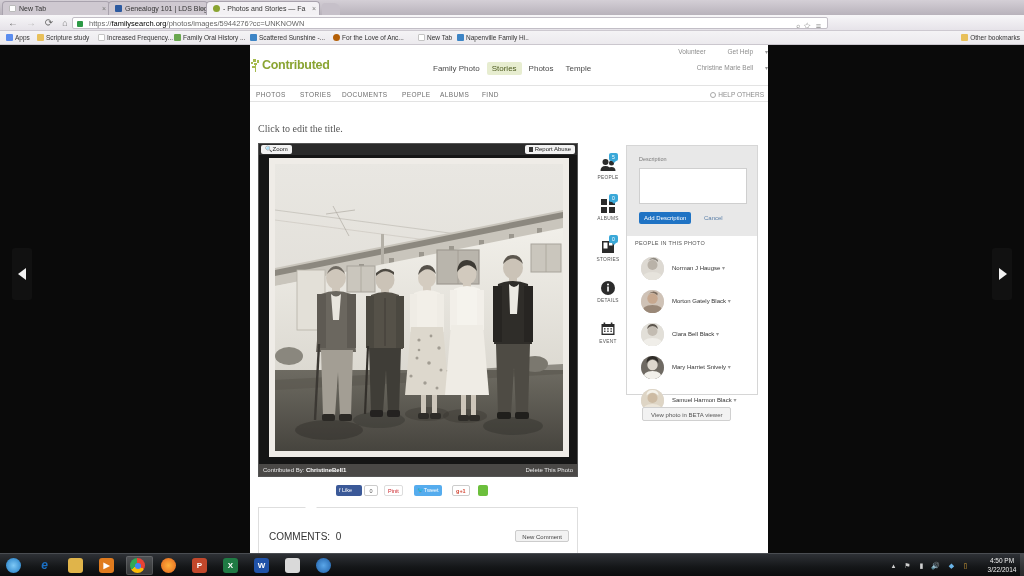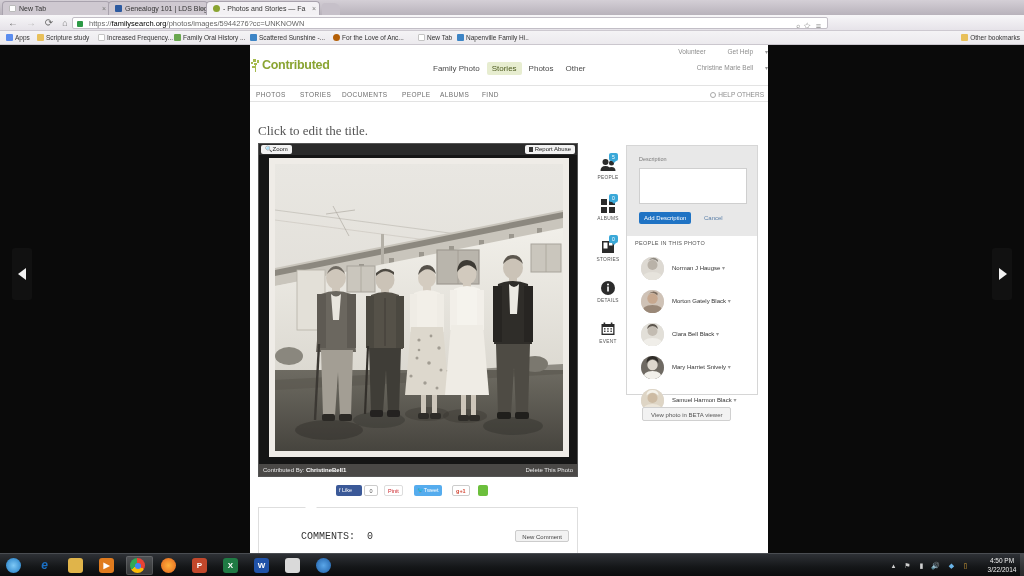--- a/index.html
+++ b/index.html
@@ -122,21 +122,21 @@
     letter-spacing: 0.4px;
   }
   .fs-help { position: absolute; right: 4px; top: 5px; font-size: 6.5px; color: #8d8d8d; }
   .fs-help .cog {
     display: inline-block; width: 6px; height: 6px; border-radius: 50%;
     border: 1.2px solid #a8a8a8; vertical-align: -1px; margin-right: 2px;
   }
 
   
   .edit-title {
-    position: absolute; left: 8px; top: 78px; font-size: 13px;
+    position: absolute; left: 8px; top: 78px; font-size: 10px;
     color: #555; font-family: "Liberation Serif", serif;
   }
 
   
   .photo-wrap {
     position: absolute; left: 8px; top: 98px; width: 320px; height: 334px;
     background: #151515; border: 1px solid #555;
   }
   .ph-bar {
     position: absolute; left: 0; top: 0; width: 100%; height: 11px;
@@ -189,22 +189,21 @@
     position: absolute; left: 8px; top: 462px; width: 320px; height: 46px;
     background: #fff; border: 1px solid #dedede; border-bottom: none;
   }
   .cm-arrow {
     position: absolute; left: 46px; top: -6px; width: 0; height: 0;
     border-left: 6px solid transparent; border-right: 6px solid transparent;
     border-bottom: 6px solid #fff;
   }
   .cm-title {
     position: absolute; left: 10px; top: 23px; font-size: 10px; color: #333;
-    font-family: Liberation Mono, monospace;
-    margin-left: 32px;
+    font-family: Liberation Sans, sans-serif;
   }
   .newcomment {
     position: absolute; right: 8px; top: 22px; height: 12px; padding: 0 6px;
     background: #f2f2f2; border: 1px solid #ccc; border-radius: 2px;
     font-size: 6px; line-height: 12px; color: #444;
   }
 
   
   .rail { position: absolute; left: 340px; top: 112px; width: 36px; }
   .rail-item { position: relative; width: 36px; height: 41px; text-align: center; }
@@ -404,21 +403,21 @@
           <span class="tree">
             <i style="left:3px;top:0;width:2.5px;height:2.5px;"></i>
             <i style="left:6.5px;top:1px;width:2.5px;height:2.5px;"></i>
             <i style="left:0.5px;top:2.5px;width:2.5px;height:2.5px;"></i>
             <i style="left:4px;top:3.5px;width:2.5px;height:2.5px;"></i>
             <i style="left:4.5px;top:6px;width:1.5px;height:7px;"></i>
             <i style="left:1.5px;top:7px;width:3px;height:1.5px;"></i>
           </span><span>Contributed</span>
         </div>
         <div class="fs-nav">
-          <a>Family Photo</a><a class="sel">Stories</a><a>Photos</a><a>Other</a>
+          <a>Family Photo</a><a class="sel">Stories</a><a>Photos</a><a>Temple</a>
         </div>
         <div class="fs-util">
           <div>
             <span>Volunteer</span>
             <span><span>Get Help</span> <span class="pcaret">▾</span></span>
           </div>
           <div>
             <span><span>Christine Marie Bell</span> <span class="pcaret">▾</span></span>
           </div>
         </div>

